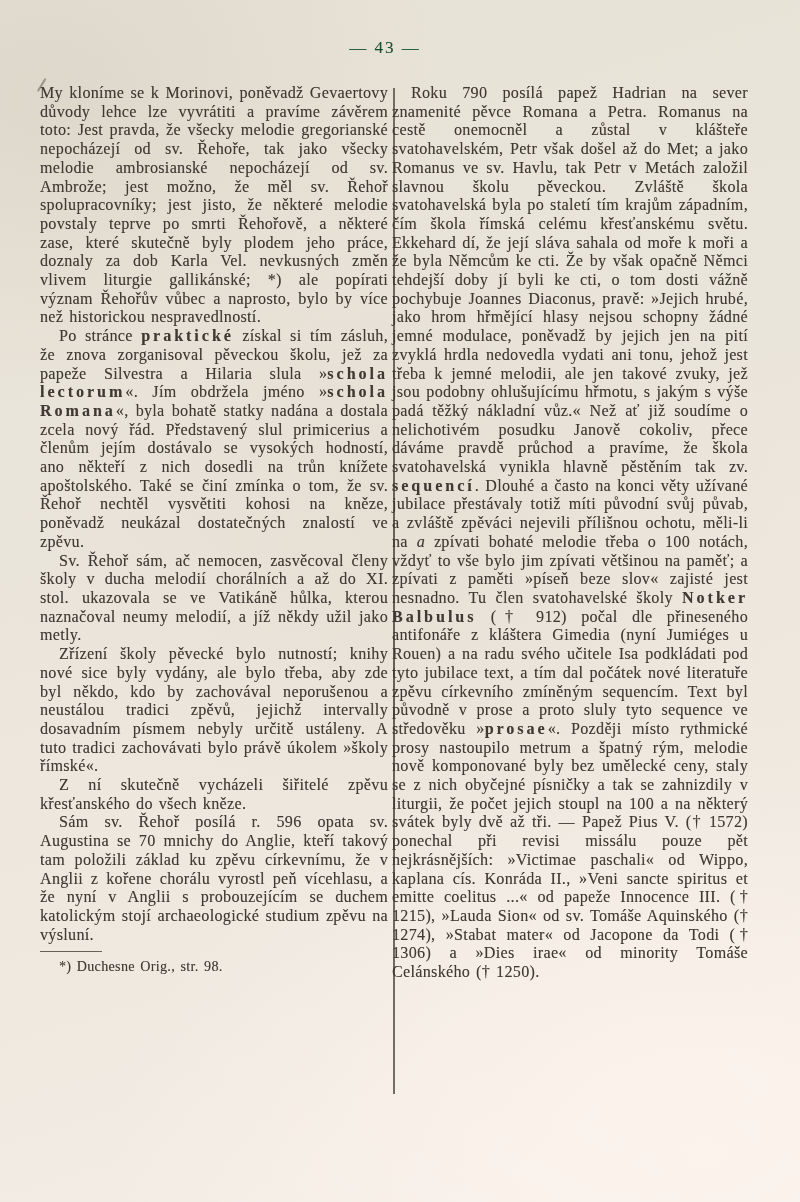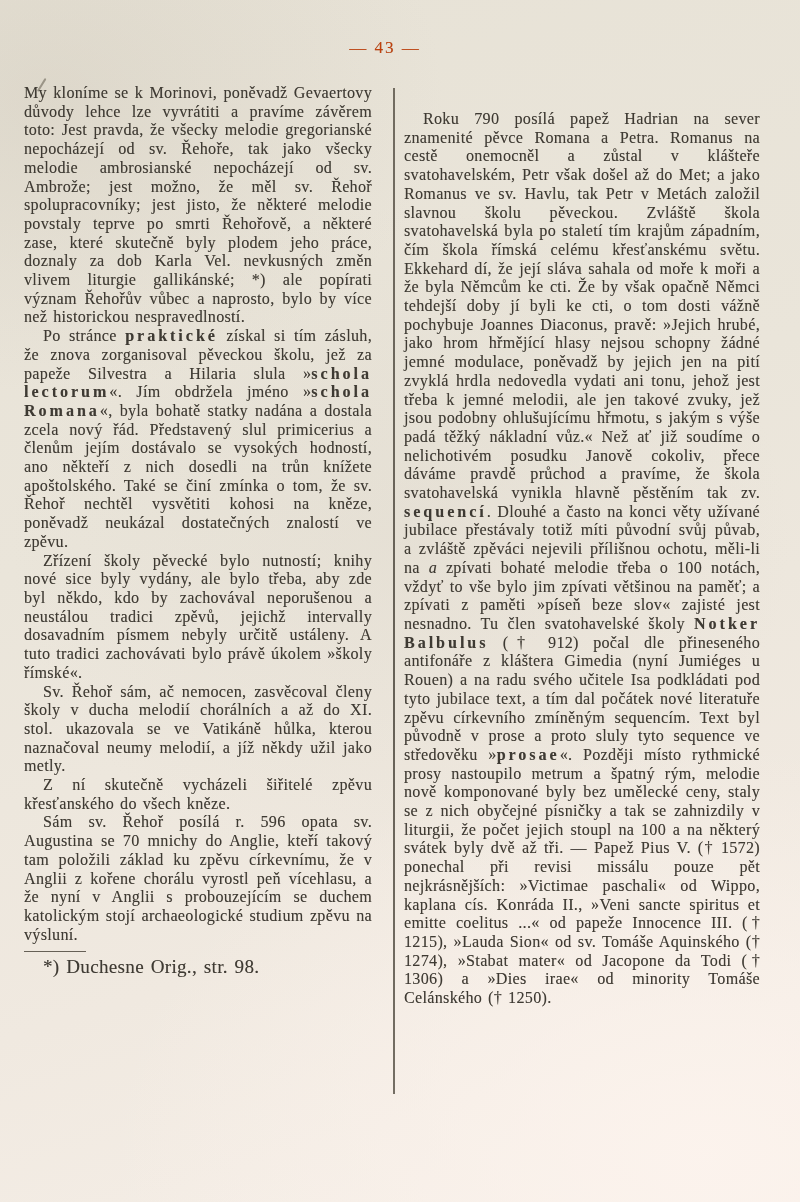--- a/index.html
+++ b/index.html
@@ -24,21 +24,21 @@
     inset: 0;
   }
   .page-number {
     position: absolute;
     top: 38px;
     left: 0;
     width: 770px;
     text-align: center;
     font-size: 17px;
     letter-spacing: 2px;
-    color: #c2410c;
+    color: #14532d;
     text-shadow: 0.3px 0.3px 0 rgba(62,56,45,0.35);
   }
   .pen-mark {
     position: absolute;
     left: 34px;
     top: 84px;
     width: 15px;
     height: 1.6px;
     background: #847d70;
     transform: rotate(-58deg);
@@ -49,22 +49,22 @@
     position: absolute;
     top: 84px;
     text-align: justify;
     font-size: 16px;
     line-height: 18.7px;
     letter-spacing: 0.35px;
     word-spacing: 1.6px;
     color: #3e3a33;
     text-shadow: 0.25px 0.25px 0 rgba(62,56,45,0.38);
   }
-  .column-left  { left: 24px;  width: 348px; }
-  .column-right { left: 404px; width: 356px; margin-top: 26px; }
+  .column-left  { left: 40px;  width: 348px; }
+  .column-right { left: 392px; width: 356px; }
   .column p { margin: 0; }
   .column p.indent { text-indent: 19px; }
   .spaced { letter-spacing: 3px; font-weight: bold; }
   .italic { font-style: italic; }
   .divider {
     position: absolute;
     left: 393px;
     top: 88px;
     width: 2px;
     height: 1006px;
@@ -72,41 +72,41 @@
     opacity: 0.85;
   }
   .footnote-rule {
     width: 62px;
     height: 0;
     border-top: 1.6px solid #4e483e;
     margin: 7px 0 6px 0;
     opacity: 0.85;
   }
   .footnote {
-    font-size: 19px;
+    font-size: 14px;
     line-height: 18px;
     text-indent: 19px;
     text-align: left;
   }
 </style>
 </head>
 <body>
 
 <div class="page">
 
   <div class="page-number">— 43 —</div>
 
   <div class="pen-mark"></div>
 
   <div class="column column-left" id="col-left">
 
   <p class=""><span>My kloníme se k Morinovi, poněvadž Gevaertovy důvody lehce lze vyvrátiti a pravíme závěrem toto: Jest pravda, že všecky melodie gregorianské nepocházejí od sv. Řehoře, tak jako všecky melodie ambrosianské nepocházejí od sv. Ambrože; jest možno, že měl sv. Řehoř spolupracovníky; jest jisto, že některé melodie povstaly teprve po smrti Řehořově, a některé zase, které skutečně byly plodem jeho práce, doznaly za dob Karla Vel. nevkusných změn vlivem liturgie gallikánské; *) ale popírati význam Řehořův vůbec a naprosto, bylo by více než historickou nespravedlností.</span></p>
       <p class="indent"><span>Po stránce </span><span class="spaced">praktické</span><span> získal si tím zásluh, že znova zorganisoval pěveckou školu, jež za papeže Silvestra a Hilaria slula »</span><span class="spaced">schola lectorum</span><span>«. Jím obdržela jméno »</span><span class="spaced">schola Romana</span><span>«, byla bohatě statky nadána a dostala zcela nový řád. Představený slul primicerius a členům jejím dostávalo se vysokých hodností, ano někteří z nich dosedli na trůn knížete apoštolského. Také se činí zmínka o tom, že sv. Řehoř nechtěl vysvětiti kohosi na kněze, poněvadž neukázal dostatečných znalostí ve zpěvu.</span></p>
+      <p class="indent"><span>Sv. Řehoř sám, ač nemocen, zasvěcoval členy školy v ducha melodií chorálních a až do XI. stol. ukazovala se ve Vatikáně hůlka, kterou naznačoval neumy melodií, a jíž někdy užil jako metly.</span></p>
       <p class="indent"><span>Zřízení školy pěvecké bylo nutností; knihy nové sice byly vydány, ale bylo třeba, aby zde byl někdo, kdo by zachovával neporušenou a neustálou tradici zpěvů, jejichž intervally dosavadním písmem nebyly určitě ustáleny. A tuto tradici zachovávati bylo právě úkolem »školy římské«.</span></p>
-      <p class="indent"><span>Sv. Řehoř sám, ač nemocen, zasvěcoval členy školy v ducha melodií chorálních a až do XI. stol. ukazovala se ve Vatikáně hůlka, kterou naznačoval neumy melodií, a jíž někdy užil jako metly.</span></p>
       <p class="indent"><span>Z ní skutečně vycházeli šiřitelé zpěvu křesťanského do všech kněze.</span></p>
       <p class="indent"><span>Sám sv. Řehoř posílá r. 596 opata sv. Augustina se 70 mnichy do Anglie, kteří takový tam položili základ ku zpěvu církevnímu, že v Anglii z kořene chorálu vyrostl peň vícehlasu, a že nyní v Anglii s probouzejícím se duchem katolickým stojí archaeologické studium zpěvu na výsluní.</span></p>
       <div class="footnote-rule"></div>
       <p class="footnote">*) Duchesne Orig., str. 98.</p>
     </div>
 
   <div class="divider"></div>
 
   <div class="column column-right" id="col-right">
 

